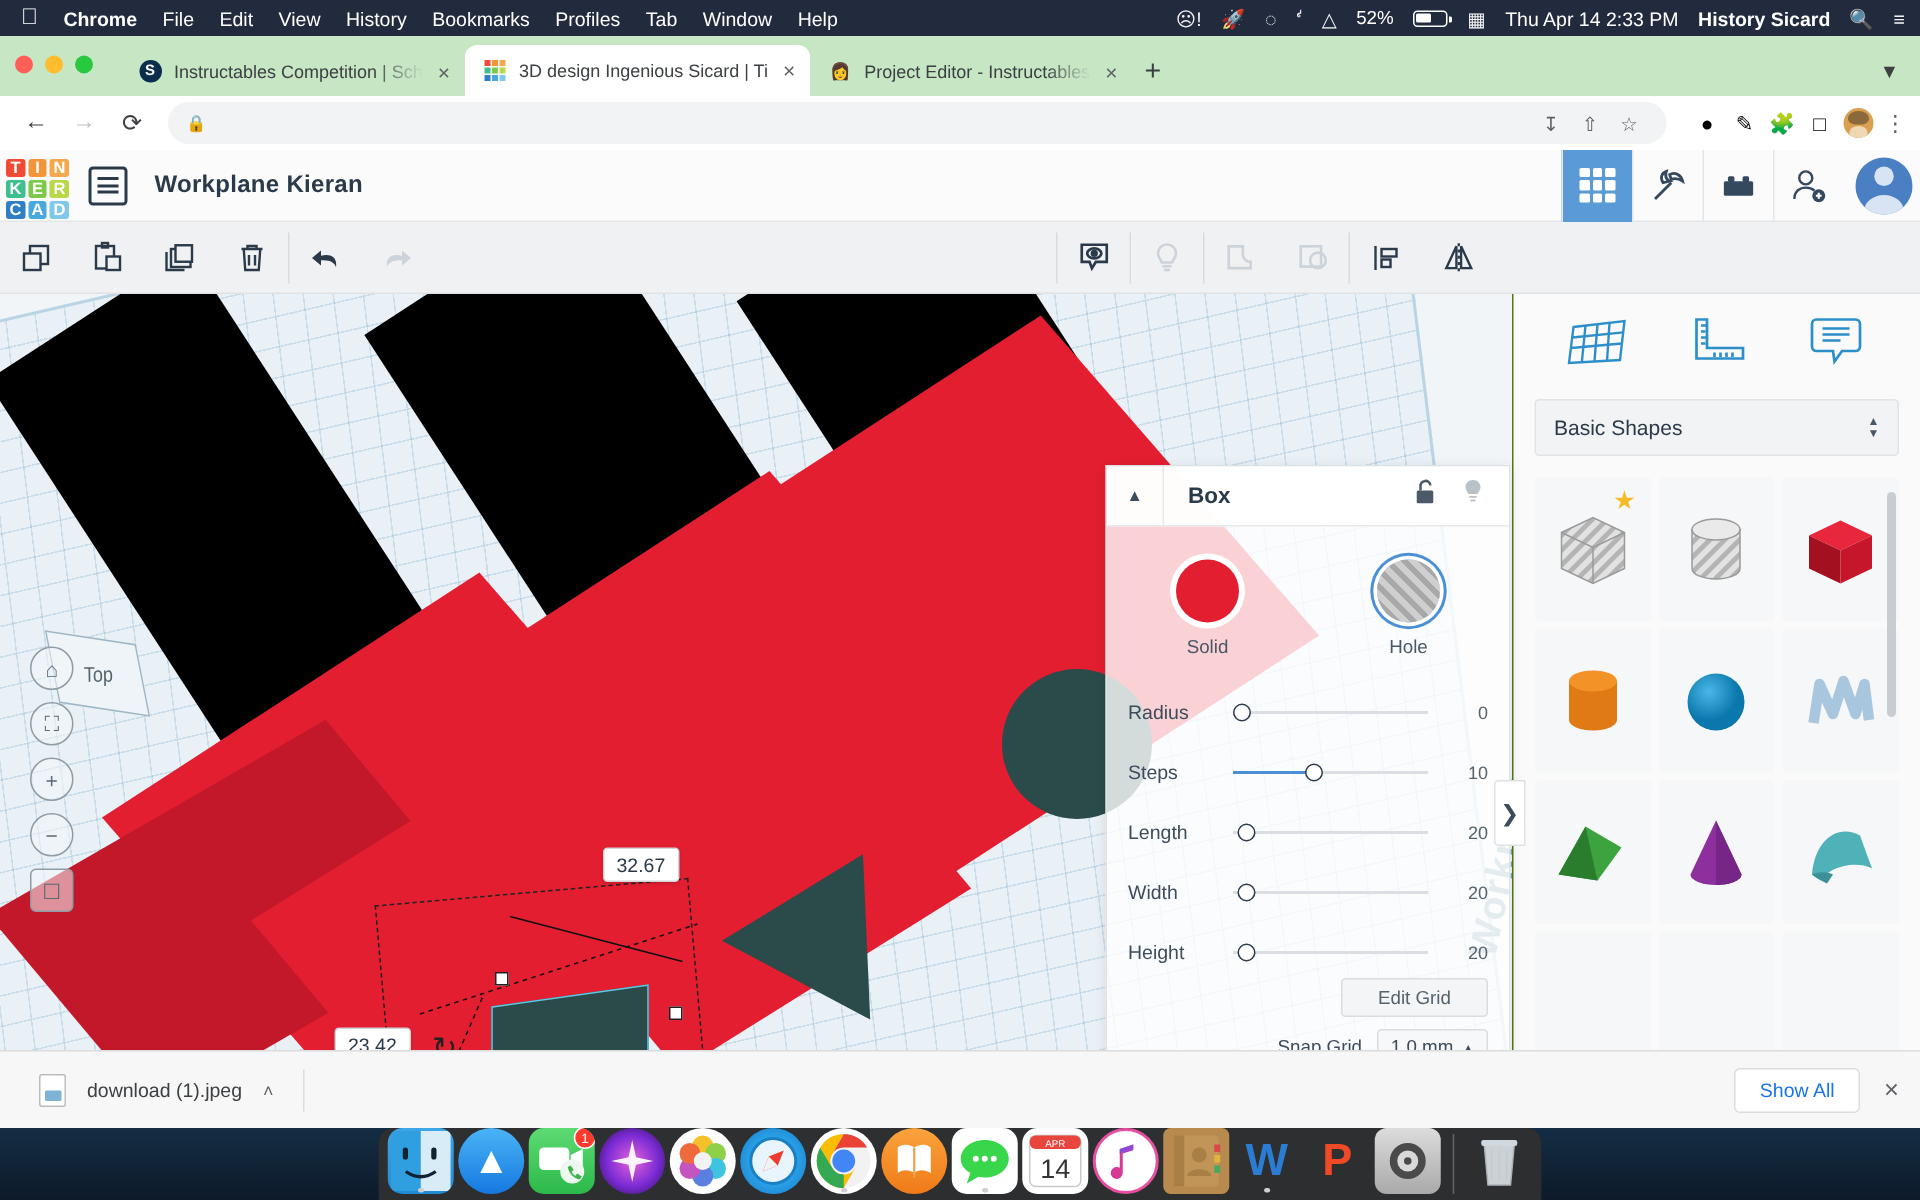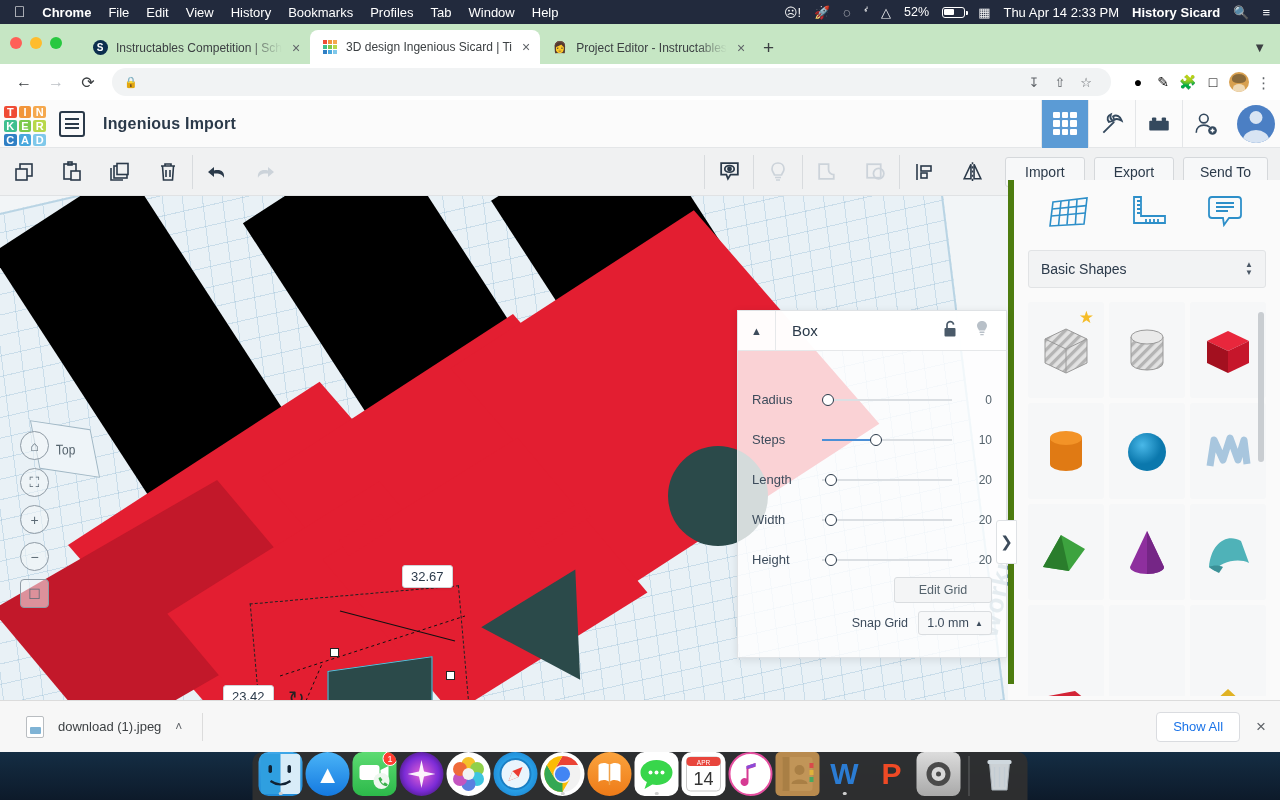--- a/index.html
+++ b/index.html
@@ -123,21 +123,21 @@
      padding:3px 8px;z-index:7;box-shadow:0 1px 2px rgba(0,0,0,.12);}
   .handle{position:absolute;width:9px;height:9px;background:#fff;border:1.4px solid #222;z-index:8;}
   .wp-text{position:absolute;right:6px;top:300px;color:#6a93ab;font-size:26px;font-weight:bold;
      transform:rotate(-78deg);transform-origin:right top;letter-spacing:1px;opacity:.85;}
 
   
   .propspanel{position:absolute;left:737px;top:210px;width:270px;background:rgba(255,255,255,.80);
      border:1px solid #dfe2e5;box-shadow:0 2px 8px rgba(0,0,0,.10);z-index:20;}
   .pp-head{height:40px;display:flex;align-items:center;border-bottom:1px solid #e6e8ea;background:rgba(255,255,255,.92);}
   .pp-collapse{width:38px;height:39px;display:flex;align-items:center;justify-content:center;border-right:1px solid #e6e8ea;color:#3d4c5c;font-size:11px;}
-  .pp-title{font-size:15px;font-weight:normal;color:#2b3a4a;margin-left:16px;}
+  .pp-title{font-size:15px;font-weight:bold;color:#2b3a4a;margin-left:16px;}
   .pp-head-icons{margin-left:auto;display:flex;gap:16px;padding-right:16px;color:#4a5a69;}
   .pp-body{padding:16px 0 8px;}
   .swatch-row{display:flex;justify-content:space-around;padding:6px 0 4px;}
   .sw-item{display:flex;flex-direction:column;align-items:center;gap:9px;}
   .sw{width:42px;height:42px;border-radius:50%;}
   .sw.solid{background:#e31e31;box-shadow:0 0 0 4px #fff;}
   .sw.hole{background:repeating-linear-gradient(45deg,#a8a8a8 0 4px,#cfcfcf 4px 8px);box-shadow:0 0 0 2.5px #fff,0 0 0 4.5px #4b8fd6;}
   .sw-label{font-size:12.5px;color:#4a5765;}
   .slider-row{display:flex;align-items:flex-end;height:40px;padding:0 14px;}
   .sl-label{width:64px;font-size:13px;color:#3d4c5c;}
@@ -151,21 +151,21 @@
      font-size:12.5px;color:#55636d;display:flex;align-items:center;justify-content:center;}
   .snaprow{display:flex;align-items:center;justify-content:flex-end;gap:10px;padding:0 14px 4px;}
   .snaplabel{font-size:12.5px;color:#3d4c5c;}
   .snapsel{width:74px;height:24px;border:1px solid #dadde0;background:#f7f8f9;border-radius:3px;font-size:12.5px;color:#3d4c5c;
      display:flex;align-items:center;justify-content:center;gap:6px;}
 
   .panel-toggle{position:absolute;left:996px;top:420px;width:21px;height:44px;background:#fff;border:1px solid #dfe2e5;
      border-radius:3px 0 0 3px;display:flex;align-items:center;justify-content:center;font-size:15px;color:#3d4c5c;z-index:21;}
 
   
-  .shapespanel{position:absolute;right:0;top:80px;width:272px;height:504px;background:#fafafa;border-left:6px solid #4d7c0f;z-index:15;}
+  .shapespanel{position:absolute;right:0;top:96px;width:272px;height:504px;background:#fafafa;border-left:1px solid #4d7c0f;z-index:15;}
   .sp-icons{height:64px;display:flex;align-items:center;justify-content:space-around;padding:0 16px;}
   .sp-icon{color:#2d8fc9;display:flex;align-items:center;justify-content:center;}
   .sp-select{margin:6px 14px 0;height:38px;background:#f2f3f4;border:1px solid #e1e3e5;border-radius:3px;
      display:flex;align-items:center;padding:0 12px;font-size:14px;color:#2b3a4a;}
   .sp-arrows{margin-left:auto;display:flex;flex-direction:column;gap:2px;font-size:8px;color:#4a5765;line-height:.8;}
   .sp-grid{margin:14px 14px 0;display:grid;grid-template-columns:repeat(3,1fr);gap:5px;height:394px;overflow:hidden;position:relative;}
   .sp-cell{background:#f6f7f8;border-radius:3px;height:96px;display:flex;align-items:center;justify-content:center;position:relative;}
   .sp-scroll{position:absolute;right:2px;top:10px;width:6px;height:150px;background:#c9cdd1;border-radius:3px;}
   .star{position:absolute;top:5px;right:10px;font-size:17px;color:#f5bc28;}
 
@@ -307,21 +307,21 @@
         <span style="background:#b8d84a">R</span>
         <span style="background:#2f7fc4">C</span>
         <span style="background:#49a8dd">A</span>
         <span style="background:#7fc8ea">D</span>
       </div>
       <div class="tc-menu-btn">
           <i></i>
           <i></i>
           <i></i>
         </div>
-      <div class="tc-title">Ingenious Import</div>
+      <div class="tc-title">Workplane Kieran</div>
       <div class="tc-header-right">
         <div class="hdr-btn active">
           <span class="grid9">
               <i></i>
               <i></i>
               <i></i>
               <i></i>
               <i></i>
               <i></i>
               <i></i>
@@ -434,25 +434,20 @@
         </span>
         <span class="tb-btn">
           <svg width="25" height="25" viewBox="0 0 24 24" fill="none" stroke="currentColor" stroke-width="1.5">
             <path d="M10.5 5 L10.5 19 L4 19 Z"></path>
               <path d="M13.5 5 L13.5 19 L20 19 Z"></path>
               <path d="M12 3v18" stroke-dasharray="2 2"></path>
           </svg>
         </span>
       </div>
 
-      <div class="tb-right">
-        <span class="tb-textbtn">Import</span>
-        <span class="tb-textbtn">Export</span>
-        <span class="tb-textbtn">Send To</span>
-      </div>
     </div>
 
     <div class="canvas">
       <div class="grid-plane"></div>
       <div class="grid-border"></div>
 
       <div class="blk" style="left:60px;top:-10px;width:160px;height:300px;transform:rotate(-33deg);"></div>
       <div class="blk" style="left:300px;top:-40px;width:170px;height:260px;transform:rotate(-33deg);"></div>
       <div class="blk" style="left:540px;top:-60px;width:170px;height:230px;transform:rotate(-33deg);"></div>
 
@@ -512,20 +507,30 @@
           <span>
             <svg width="16" height="18" viewBox="0 0 16 18" fill="#b8c0c8">
               <path d="M8 1 C4.8 1 3 3.2 3 5.8 C3 7.6 4.4 8.8 5 10.4h6C11.6 8.8 13 7.6 13 5.8 C13 3.2 11.2 1 8 1Z"></path>
               <rect x="5.4" y="11.6" width="5.2" height="1.3" rx=".6"></rect>
                 <rect x="6.2" y="14" width="3.6" height="1.3" rx=".6"></rect>
             </svg>
           </span>
         </span>
       </div>
       <div class="pp-body">
+        <div class="swatch-row">
+          <span class="sw-item">
+            <span class="sw solid"></span>
+            <span class="sw-label">Solid</span>
+          </span>
+          <span class="sw-item">
+            <span class="sw hole"></span>
+            <span class="sw-label">Hole</span>
+          </span>
+        </div>
 
         <div class="slider-row">
           <span class="sl-label">Radius</span>
           <span class="sl-track">
               <span class="sl-knob" style="left:0%"></span>
             </span>
           <span class="sl-val">0</span>
         </div>
         <div class="slider-row">
           <span class="sl-label">Steps</span>

